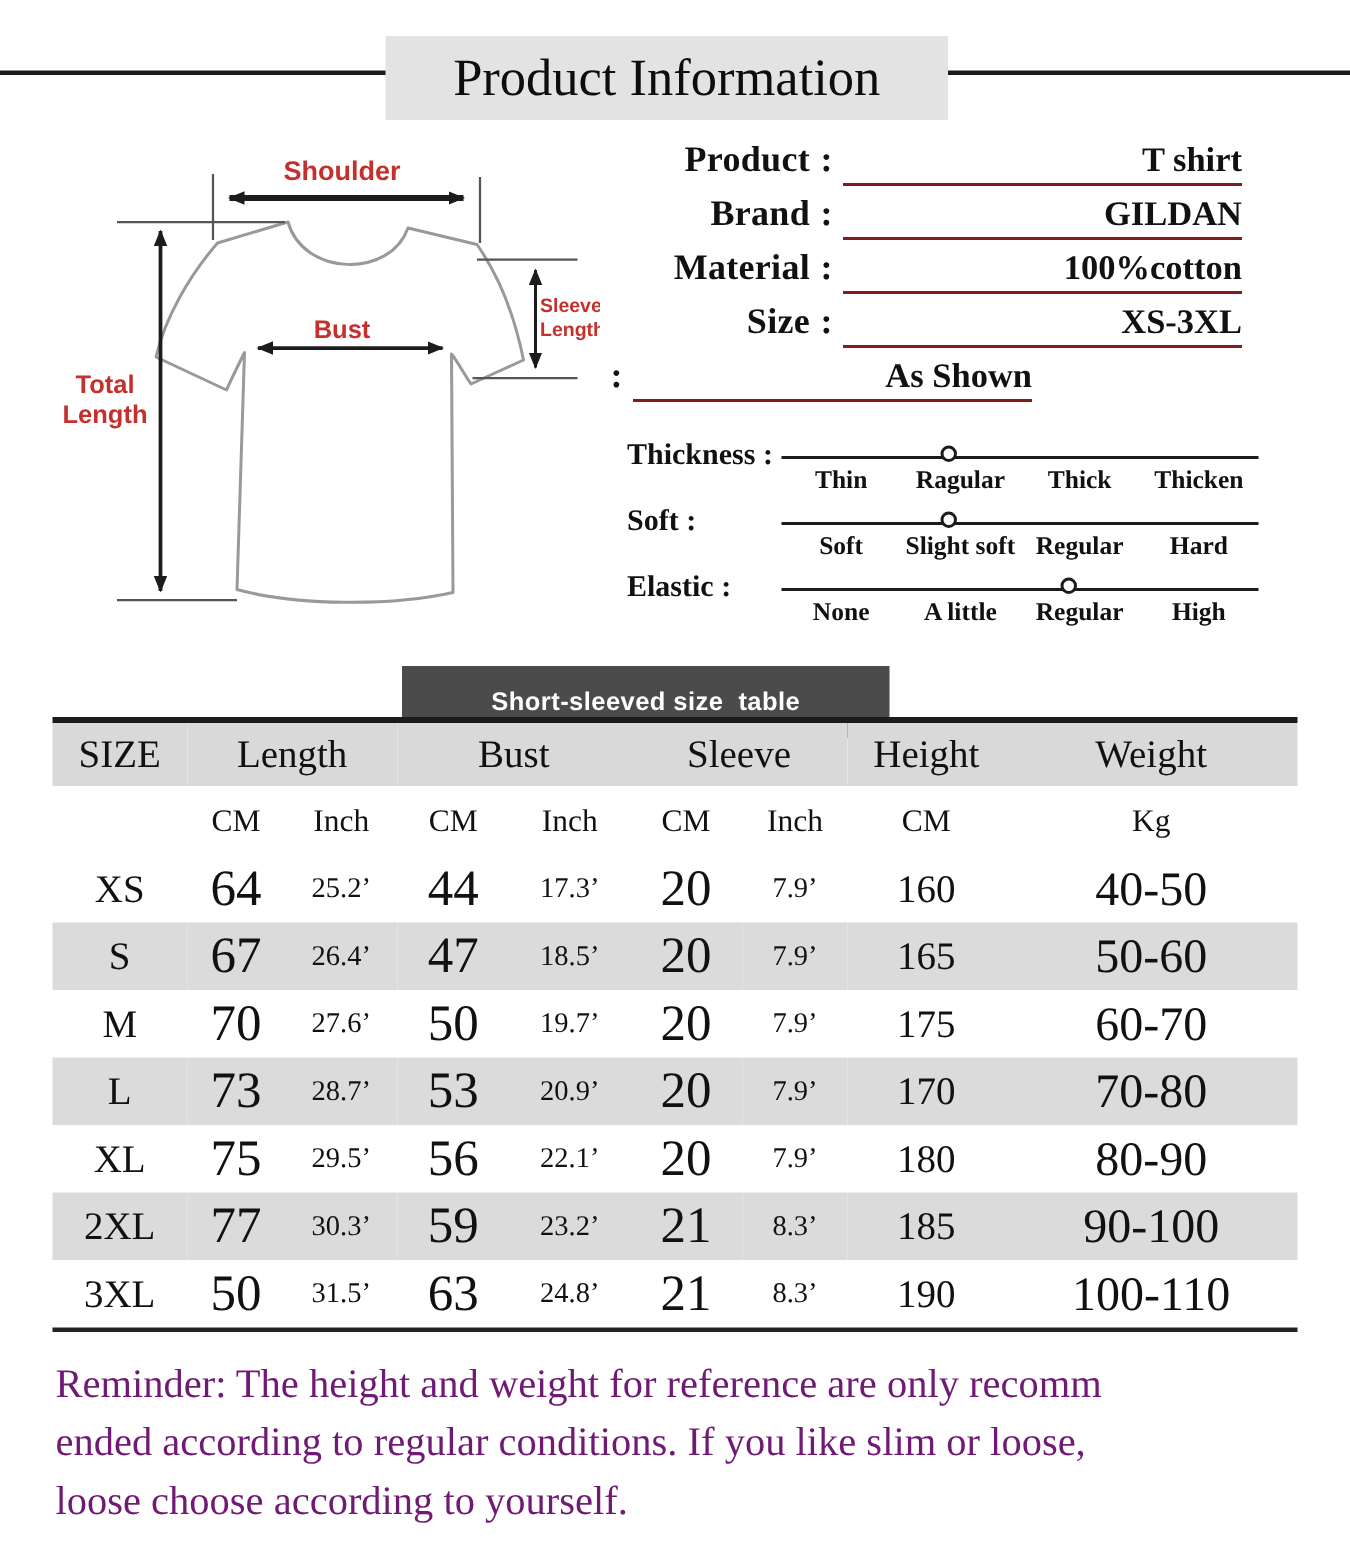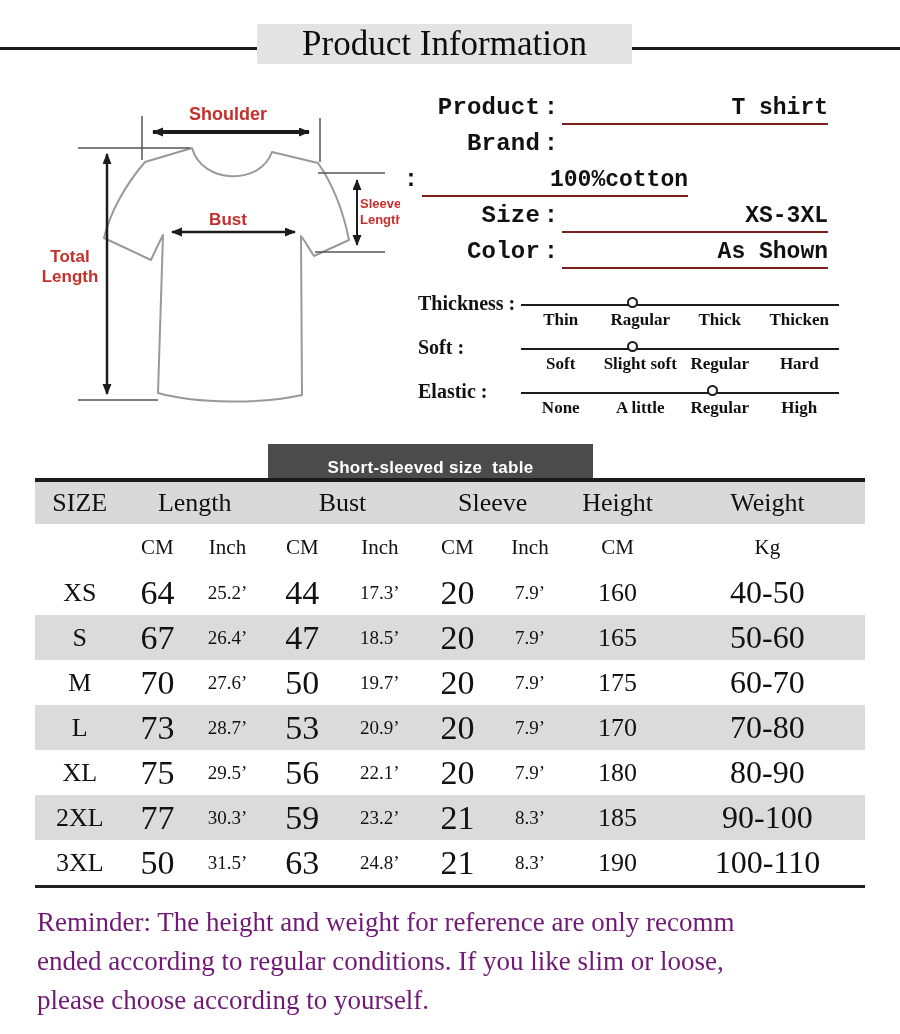--- a/index.html
+++ b/index.html
@@ -7,31 +7,31 @@
   .page {
     position:relative; width:900px; height:1034px;
     background:#ffffff; overflow:hidden;
     font-family:"Liberation Serif", serif; color:#111;
   }
   
   .hr { position:absolute; height:3px; background:#1b1b1b; }
   .hr-left  { left:0;   top:47px; width:258px; }
   .hr-right { left:631px; top:47px; width:269px; }
   .title-box {
-    position:absolute; left:257px; top:24px; width:375px; height:40px;
+    position:absolute; left:257px; top:24px; width:375px; height:56px;
     background:#e3e3e3; display:flex; align-items:center; justify-content:center;
     font-size:35px; color:#0d0d0d;
   }
   
   .diagram { position:absolute; left:0; top:90px; width:400px; height:345px; overflow:hidden; }
   .diagram svg { display:block; }
   .dlabel { font-family:"Liberation Sans", sans-serif; font-weight:bold; fill:#c5302c; }
   
   .pinfo { position:absolute; left:400px; top:94px; width:500px; }
-  .pi-row { display:flex; align-items:baseline; height:36px;font-family:Liberation Mono, monospace; }
+  .pi-row { display:flex; align-items:baseline; height:36px; }
   .pi-label {
     display:inline-block; width:140px; text-align:right;
     font-size:24px; font-weight:600; letter-spacing:0.2px;
   }
   .pi-colon { display:inline-block; width:22px; text-align:center; font-size:24px; font-weight:700; }
   .pi-value {
     display:inline-block; width:266px; text-align:right;
     font-size:23px; font-weight:600;
     border-bottom:2px solid #7f1d1d; padding-bottom:2px;
   }
@@ -122,32 +122,33 @@
 
   <div class="pinfo">
     <div class="pi-row">
       <span class="pi-label">Product</span>
         <span class="pi-colon">:</span>
         <span class="pi-value">T shirt</span>
     </div>
     <div class="pi-row">
       <span class="pi-label">Brand</span>
         <span class="pi-colon">:</span>
-    </div>
-    <div class="pi-row">
+        <span class="pi-value">GILDAN</span>
+    </div>
+    <div class="pi-row">
+      <span class="pi-label">Material</span>
         <span class="pi-colon">:</span>
         <span class="pi-value">100%cotton</span>
     </div>
     <div class="pi-row">
       <span class="pi-label">Size</span>
         <span class="pi-colon">:</span>
         <span class="pi-value">XS-3XL</span>
     </div>
     <div class="pi-row">
-      <span class="pi-label">Color</span>
         <span class="pi-colon">:</span>
         <span class="pi-value">As Shown</span>
     </div>
   </div>
 
   <div class="attrs">
     <div class="attr-row">
       <span class="attr-label">Thickness :</span>
       <div class="slider">
         <div class="track"></div>
@@ -300,16 +301,16 @@
         <td class="c-h">190</td>
         <td class="c-w">100-110</td>
       </tr>
     </tbody>
       </table>
   </div>
 
   <div class="reminder">
     <div>Reminder: The height and weight for reference are only recomm</div>
     <div>ended according to regular conditions. If you like slim or loose,</div>
-    <div>please choose according to yourself.</div>
+    <div>loose choose according to yourself.</div>
   </div>
 
 </div>
 
 </body></html>

